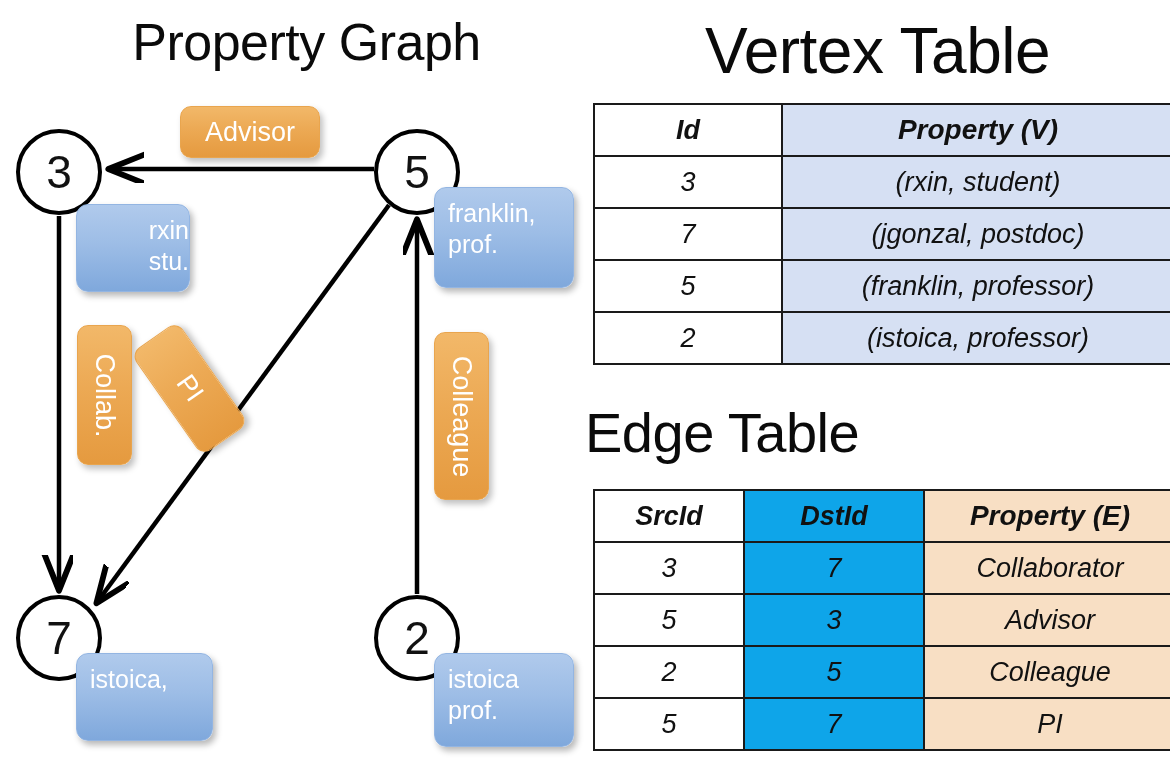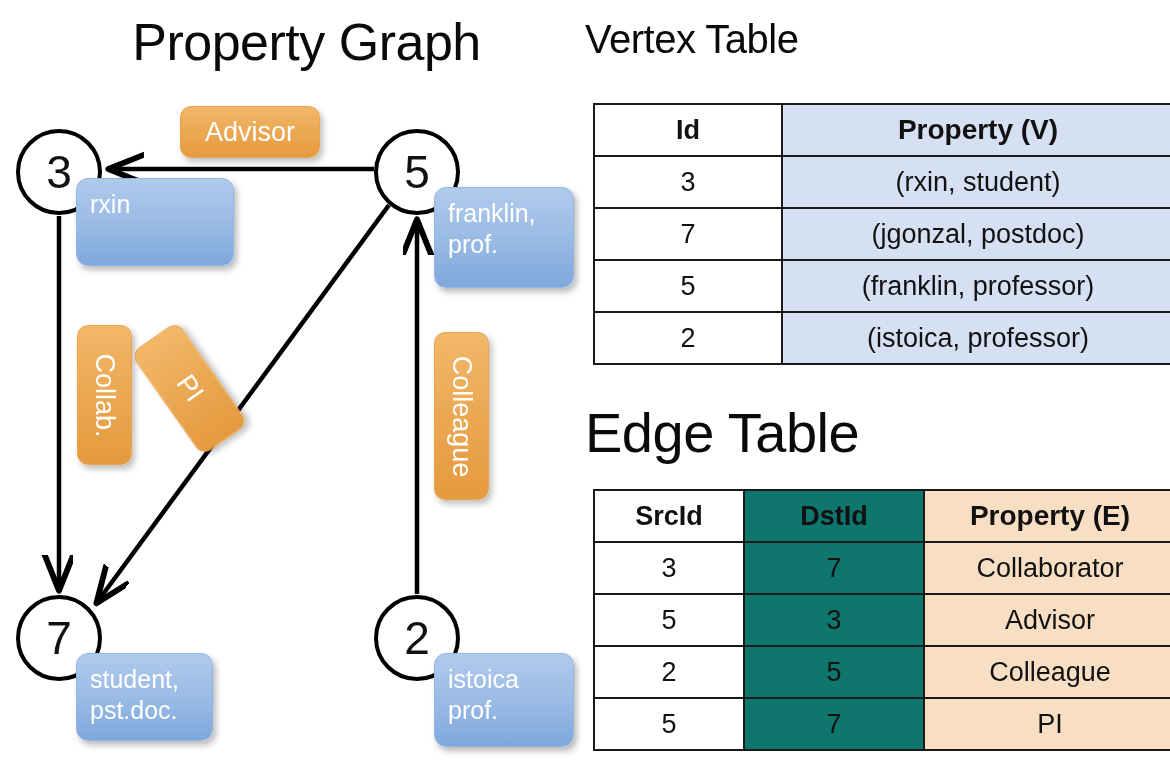--- a/index.html
+++ b/index.html
@@ -25,22 +25,23 @@
     letter-spacing: -0.5px;
     white-space: nowrap;
   }
   #title-property-graph {
     left: 0; top: 12px; width: 585px;
     text-align: center;
     font-size: 52px;
     line-height: 60px;
   }
   #title-vertex-table {
-    left: 585px; top: 10px; width: 585px;
-    font-size: 40px;
+    left: 585px; top: 22px; width: 585px;
+    text-align: center;
+    font-size: 64px;
     line-height: 58px;
   }
   #title-edge-table {
     left: 585px; top: 404px; width: 585px;
     text-align: left;
     font-size: 56px;
     line-height: 58px;
   }
 
   
@@ -87,21 +88,21 @@
     border: 1px solid #93b5e2;
     box-shadow: 3px 4px 6px rgba(0,0,0,0.28);
     color: #ffffff;
     font-size: 25px;
     font-weight: 400;
     line-height: 31px;
     padding: 10px 0 0 13px;
     z-index: 5;
     font-family: "Liberation Sans", sans-serif;
   }
-  #prop-rxin     { left: 62px;  top: 178px; width: 158px; height: 88px; }
+  #prop-rxin     { left: 62px;  top: 204px; width: 114px; height: 88px; text-align: right; }
   #prop-franklin { left: 420px; top: 187px; width: 140px; height: 101px; }
   #prop-jgonzal  { left: 62px;  top: 653px; width: 137px; height: 88px; }
   #prop-istoica  { left: 420px; top: 653px; width: 140px; height: 94px; }
 
   
   .rel-box {
     position: absolute;
     box-sizing: border-box;
     border-radius: 11px;
     background: linear-gradient(to bottom, #f2b869 0%, #eca954 45%, #e59a3f 100%);
@@ -145,39 +146,40 @@
     border-collapse: collapse;
     font-family: "Liberation Sans", sans-serif;
     table-layout: fixed;
   }
   table.data-table td, table.data-table th {
     border: 2px solid #1a1a1a;
     text-align: center;
     font-weight: 400;
     color: #111;
     padding: 0;
+    font-style: italic;
   }
   table.data-table th {
     font-weight: 700;
   }
 
   #vertex-table {
     left: 593px; top: 103px; width: 576px;
   }
   #vertex-table th, #vertex-table td { font-size: 27px; height: 50px; }
   #vertex-table .col-id { width: 186px; background: #ffffff; }
   #vertex-table .col-prop { width: 390px; background: #d6e0f3; }
   #vertex-table thead th.col-prop { font-size: 28px; }
 
   #edge-table {
     left: 593px; top: 489px; width: 576px;
   }
   #edge-table th, #edge-table td { font-size: 27px; height: 50px; margin-left: 32px; }
   #edge-table .col-src { width: 148px; background: #ffffff; }
-  #edge-table .col-dst { width: 178px; background: #0f766e; }
+  #edge-table .col-dst { width: 178px; background: #0ea5e9; }
   #edge-table .col-prop { width: 250px; background: #f8dfc4; }
   #edge-table thead th.col-prop { font-size: 28px; }
 </style>
 </head>
 <body>
 
 <div id="graph-panel">
 
   <div class="title" id="title-property-graph">Property Graph</div>
 
@@ -205,28 +207,28 @@
   </div>
   <div class="node" id="node-7">
     <span>7</span>
   </div>
   <div class="node" id="node-2">
     <span>2</span>
   </div>
 
   <div class="prop-box" id="prop-rxin">
     <div>rxin</div>
+    <div>stu.</div>
   </div>
   <div class="prop-box" id="prop-franklin">
     <div>franklin,</div>
     <div>prof.</div>
   </div>
   <div class="prop-box" id="prop-jgonzal">
-    <div>student,</div>
-    <div>pst.doc.</div>
+    <div>istoica,</div>
   </div>
   <div class="prop-box" id="prop-istoica">
     <div>istoica</div>
     <div>prof.</div>
   </div>
 
   <div class="rel-box" id="rel-advisor">
     <span class="rel-label">Advisor</span>
   </div>
   <div class="rel-box" id="rel-collab">

